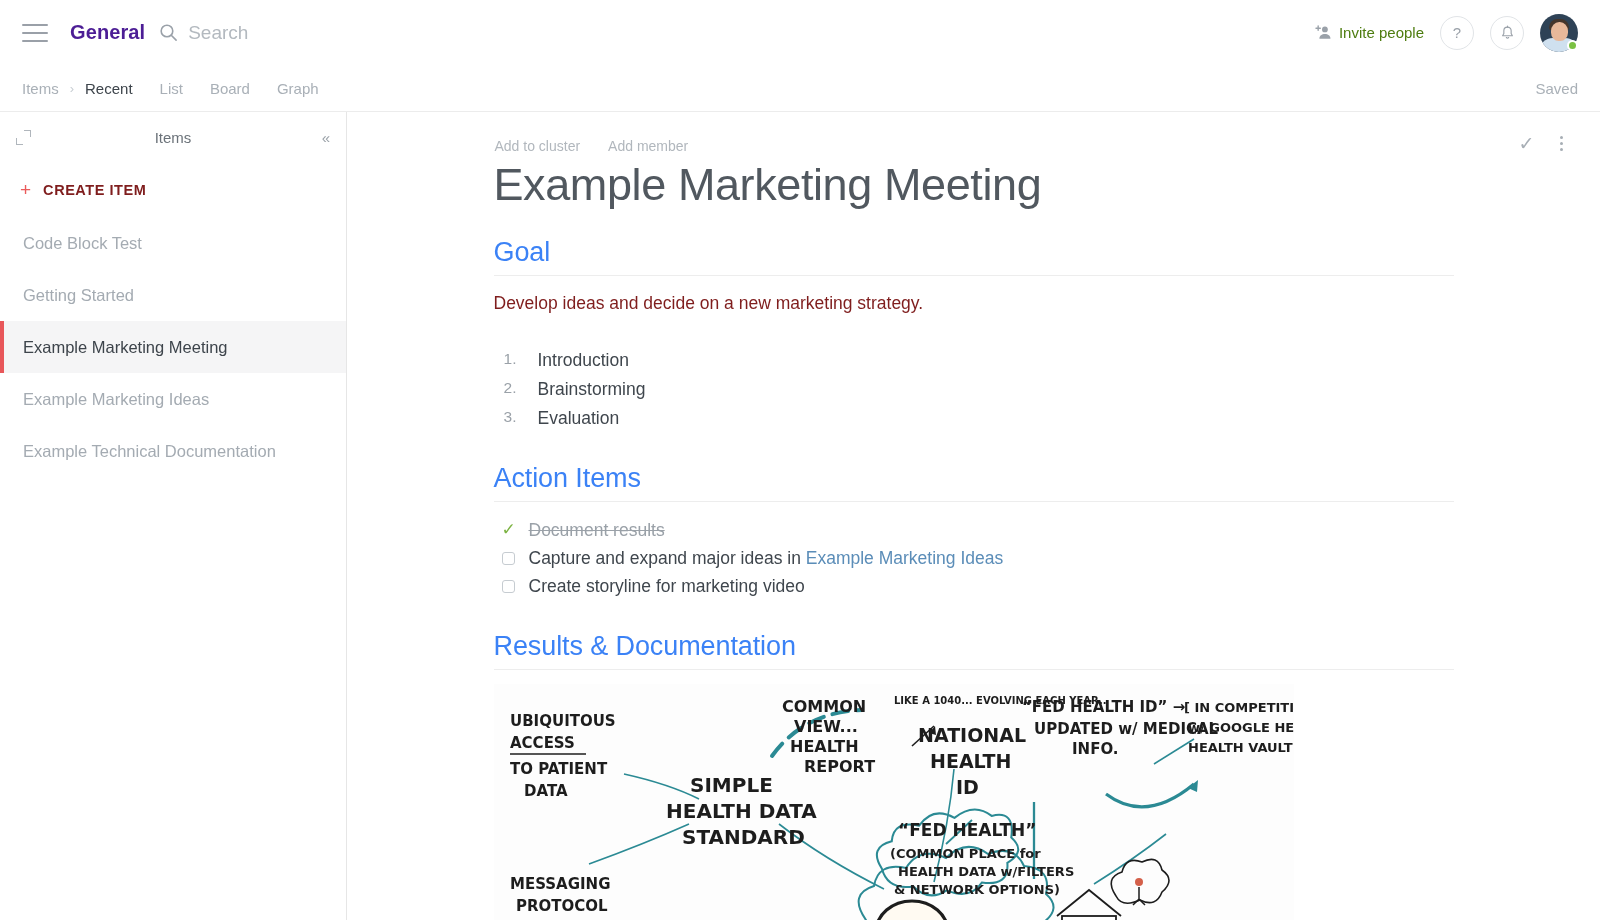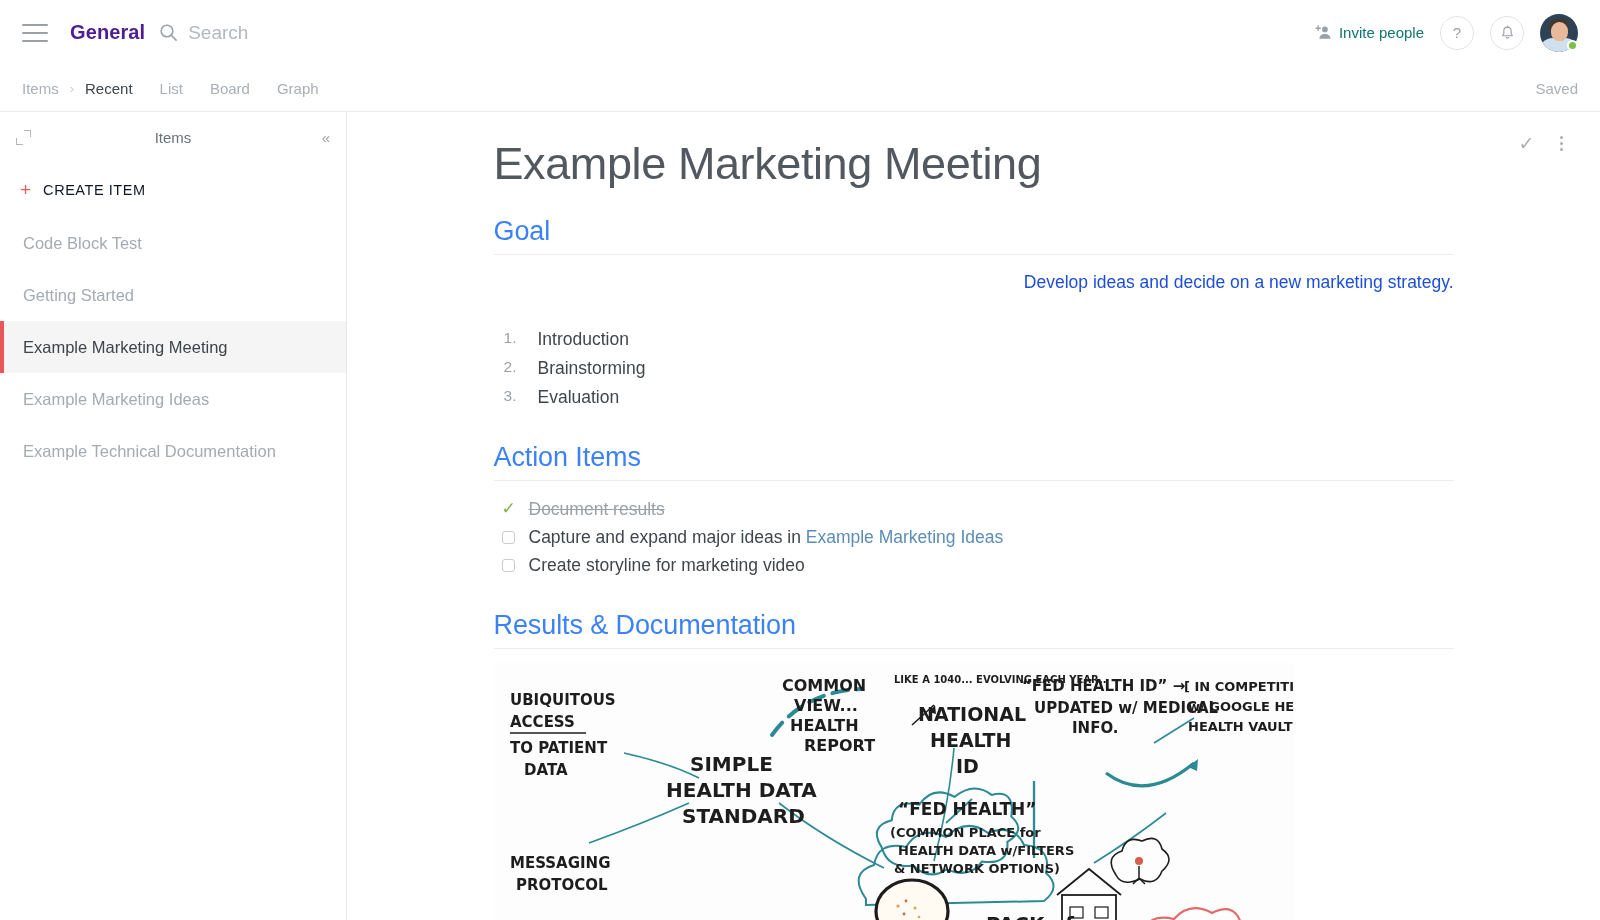--- a/index.html
+++ b/index.html
@@ -38,21 +38,21 @@
   .search-input {
     border: none; outline: none; background: transparent;
     font-family: "Liberation Sans", sans-serif;
     font-size: 19px; color: #15803d; width: 400px;
   }
   .search-input::placeholder { color: #b3b9bf; }
 
   .topbar-right { display: flex; align-items: center; gap: 16px; }
   .invite {
     display: flex; align-items: center; gap: 7px;
-    font-size: 15px; color: #0f766e; cursor: pointer; white-space: nowrap;
+    font-size: 15px; color: #4d7c0f; cursor: pointer; white-space: nowrap;
   }
   .round-btn {
     width: 34px; height: 34px; border-radius: 50%;
     border: 1px solid #e1e4e7; background: #fff;
     display: flex; align-items: center; justify-content: center;
     cursor: pointer; color: #9aa1a9; font-size: 15px;
   }
   .avatar-wrap { position: relative; width: 38px; height: 38px; cursor: pointer; }
   .avatar {
     width: 38px; height: 38px; border-radius: 50%;
@@ -115,21 +115,21 @@
   }
   .sb-collapse {
     margin-left: auto; font-size: 15px; color: #9ba2a9; cursor: pointer; z-index: 2;
   }
   .create-item {
     display: flex; align-items: center; gap: 12px;
     padding: 18px 22px 18px 20px; cursor: pointer;
   }
   .create-plus { color: #ea5b5b; font-size: 19px; line-height: 1; }
   .create-label {
-    color: #0f172a; font-size: 14.5px; letter-spacing: .55px; font-weight: 400;
+    color: #7f1d1d; font-size: 14.5px; letter-spacing: .55px; font-weight: 700;
   }
   .sb-list { display: flex; flex-direction: column; }
   .sb-item {
     height: 52px; display: flex; align-items: center;
     padding-left: 19px; font-size: 16.5px; color: #a4abb2;
     border-left: 4px solid transparent; cursor: pointer;
   }
   .sb-item.active {
     background: #f5f5f6; color: #3d444b; border-left-color: #e8575a;
   }
@@ -156,21 +156,21 @@
     letter-spacing: -.4px; line-height: 1.15; margin: 0 0 26px 0;
   }
 
   h2.sec {
     font-size: 27px; font-weight: 300; color: #3b82f6;
     letter-spacing: -.1px; padding-bottom: 7px; margin-bottom: 14px;
     border-bottom: 1px solid #ededed;
   }
   .sec-gap { height: 30px; }
 
-  p.para { font-size: 17.5px; color: #1d4ed8; line-height: 1.5; text-align: right; }
+  p.para { font-size: 17.5px; color: #7f1d1d; line-height: 1.5; }
 
   ol.agenda { list-style: none; counter-reset: ag; padding-left: 10px; }
   ol.agenda li {
     counter-increment: ag; font-size: 17.5px; color: #3f464d;
     line-height: 1.65; position: relative; padding-left: 34px;
   }
   ol.agenda li::before {
     content: counter(ag) "."; position: absolute; left: 0;
     color: #9aa1a8; font-size: 15.5px;
   }
@@ -295,20 +295,24 @@
 
       <div class="doc-actions">
         <div class="act-check">✓</div>
         <div class="act-kebab">
           <span></span>
           <span></span>
           <span></span>
         </div>
       </div>
 
+      <div class="doc-meta">
+        <span class="meta-link">Add to cluster</span>
+        <span class="meta-link">Add member</span>
+      </div>
 
       <h1 class="doc-title">Example Marketing Meeting</h1>
 
       <h2 class="sec">Goal</h2>
       <p class="para">Develop ideas and decide on a new marketing strategy.</p>
 
       <div class="sec-gap"></div>
 
       <ol class="agenda">
         <li>Introduction</li>

